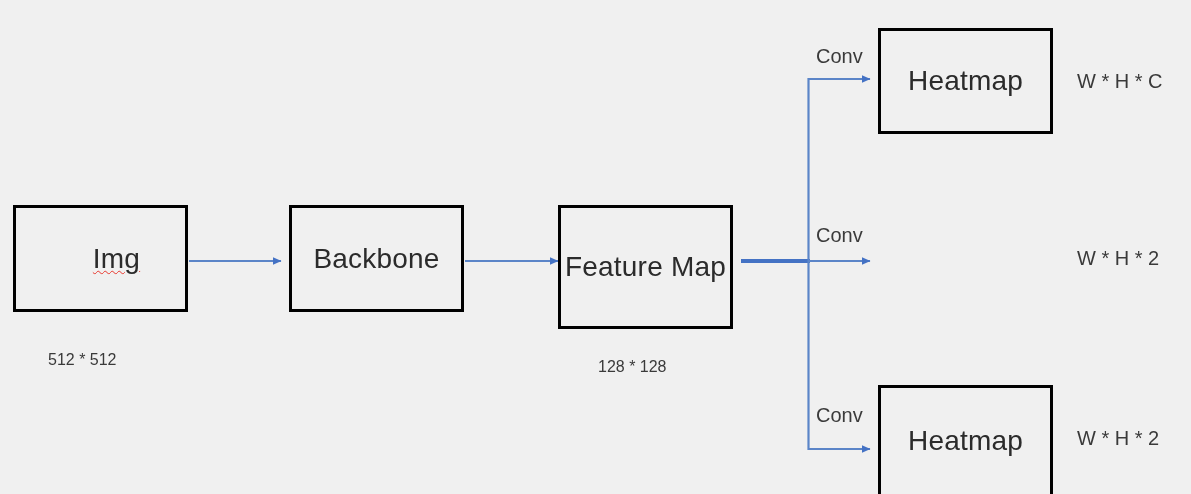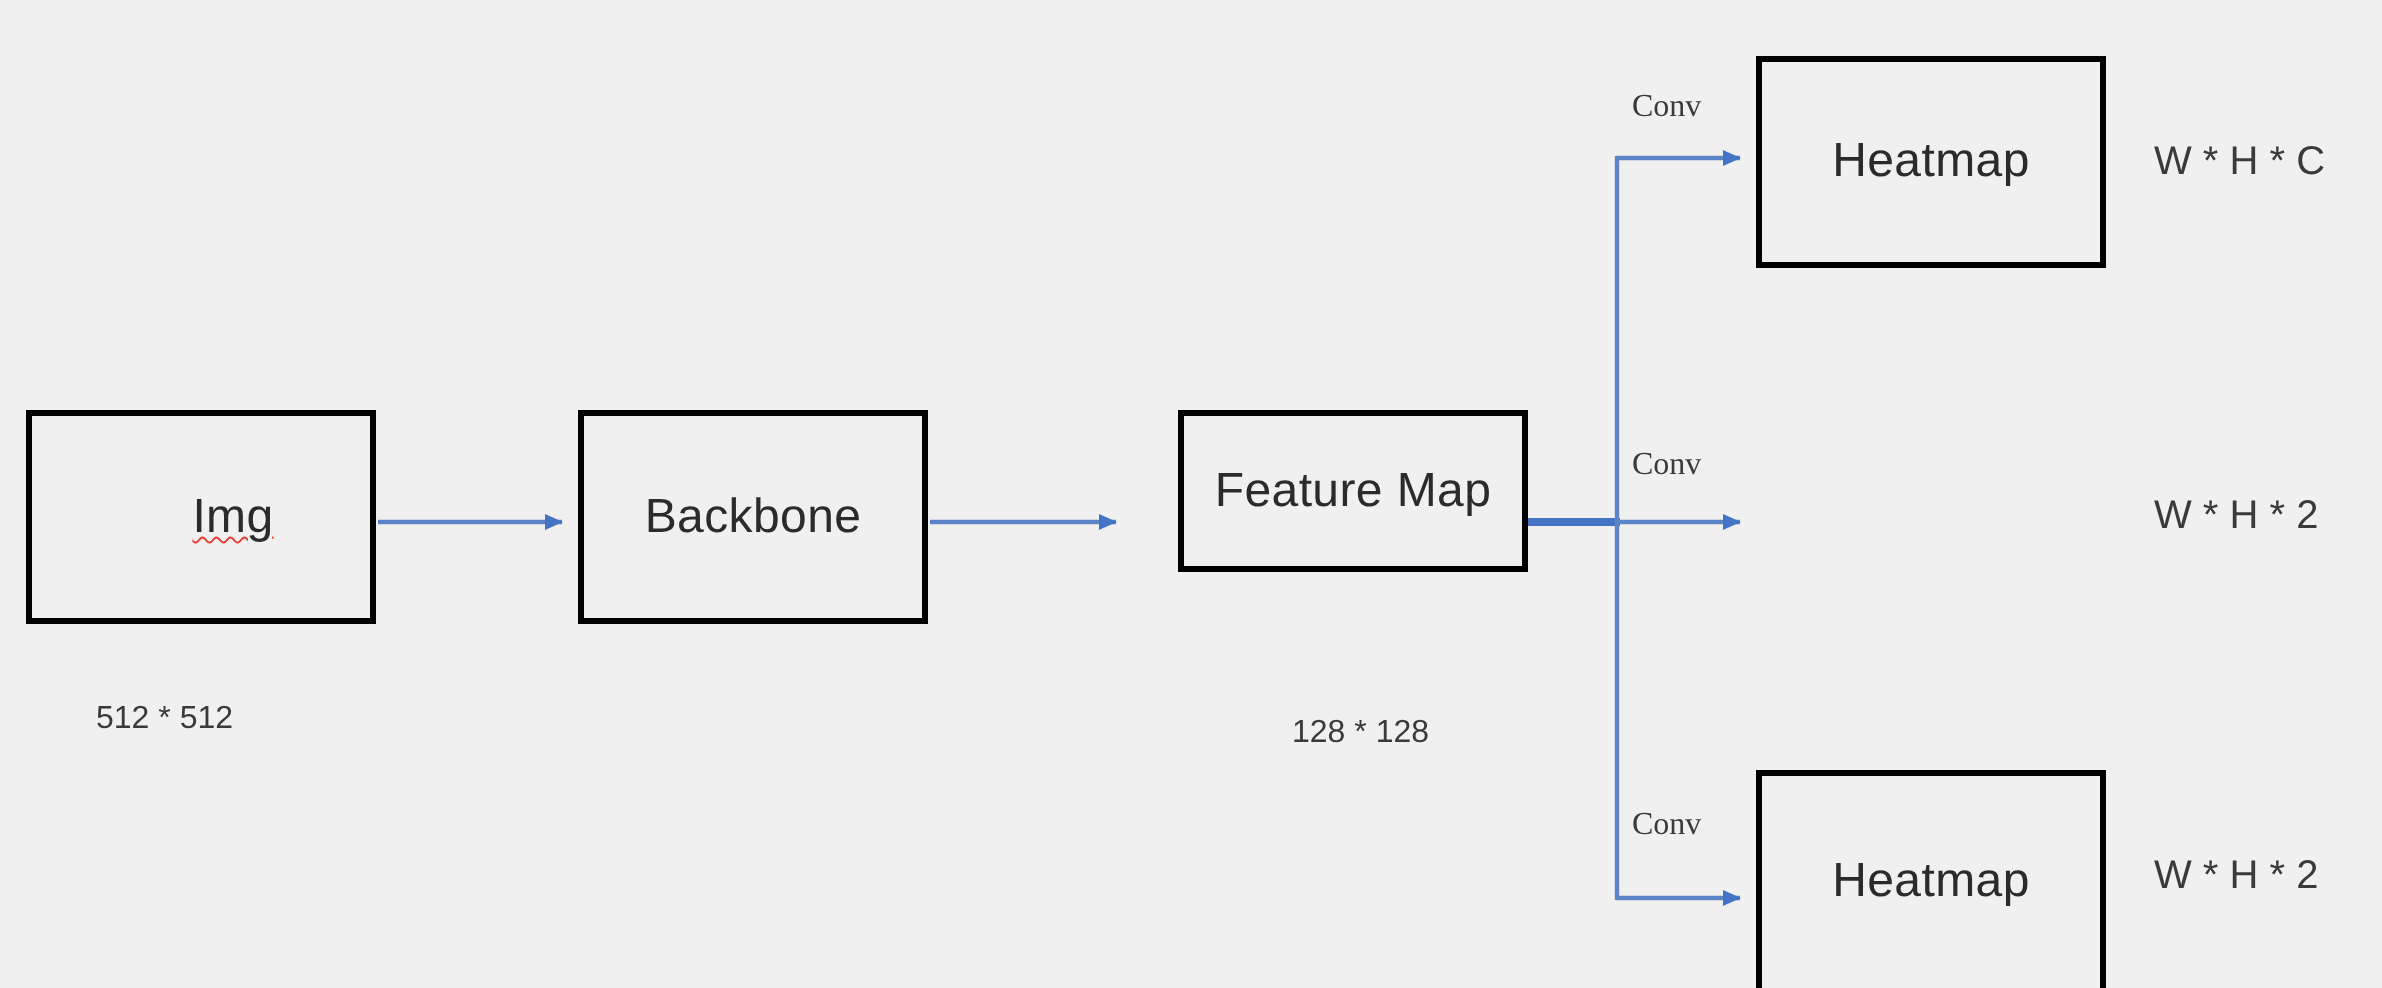--- a/index.html
+++ b/index.html
@@ -23,59 +23,59 @@
   .node {
     position: absolute;
     box-sizing: border-box;
     background: #f0f0f0;
     border: 3px solid #000000;
     display: flex;
     align-items: center;
     justify-content: center;
   }
   .node-label {
-    font-size: 24px;
+    font-size: 28px;
     color: #2b2b2b;
     font-family: "Liberation Sans", sans-serif;
     letter-spacing: 0.2px;
     line-height: 1;
     position: relative;
     white-space: nowrap;
   }
   
   .misspelled {
     text-decoration: underline wavy #e8392f;
     text-decoration-thickness: 1px;
     text-underline-offset: 2px;
   }
 
   #node-img        { left: 13px;  top: 205px; width: 175px; height: 107px; padding-left: 32px; }
   #node-backbone   { left: 289px; top: 205px; width: 175px; height: 107px; }
-  #node-featuremap { left: 589px; top: 205px; width: 175px; height: 81px; }
+  #node-featuremap { left: 558px; top: 205px; width: 175px; height: 124px; }
   #node-heatmap    { left: 878px; top: 28px;  width: 175px; height: 106px; }
   #node-wh         { left: 878px; top: 205px; width: 175px; height: 107px; }
   #node-offset     { left: 878px; top: 385px; width: 175px; height: 112px; }
 
   
   .caption {
     position: absolute;
     font-size: 16px;
     color: #3a3a3a;
     font-family: "Liberation Sans", sans-serif;
     white-space: nowrap;
     line-height: 1;
   }
   #cap-512   { left: 48px;  top: 352px; }
-  #cap-128   { left: 598px; top: 359px; margin-left: 48px; }
+  #cap-128   { left: 598px; top: 359px; }
 
   .conv-label {
     position: absolute;
-    font-size: 16px;
+    font-size: 20px;
     color: #3a3a3a;
-    font-family: Liberation Serif, serif;
+    font-family: Liberation Sans, sans-serif;
     white-space: nowrap;
     line-height: 1;
   }
   #conv-heatmap { left: 816px; top: 46px; }
   #conv-wh      { left: 816px; top: 225px; }
   #conv-offset  { left: 816px; top: 405px; }
 
   .dim-label {
     position: absolute;
     font-size: 20px;

